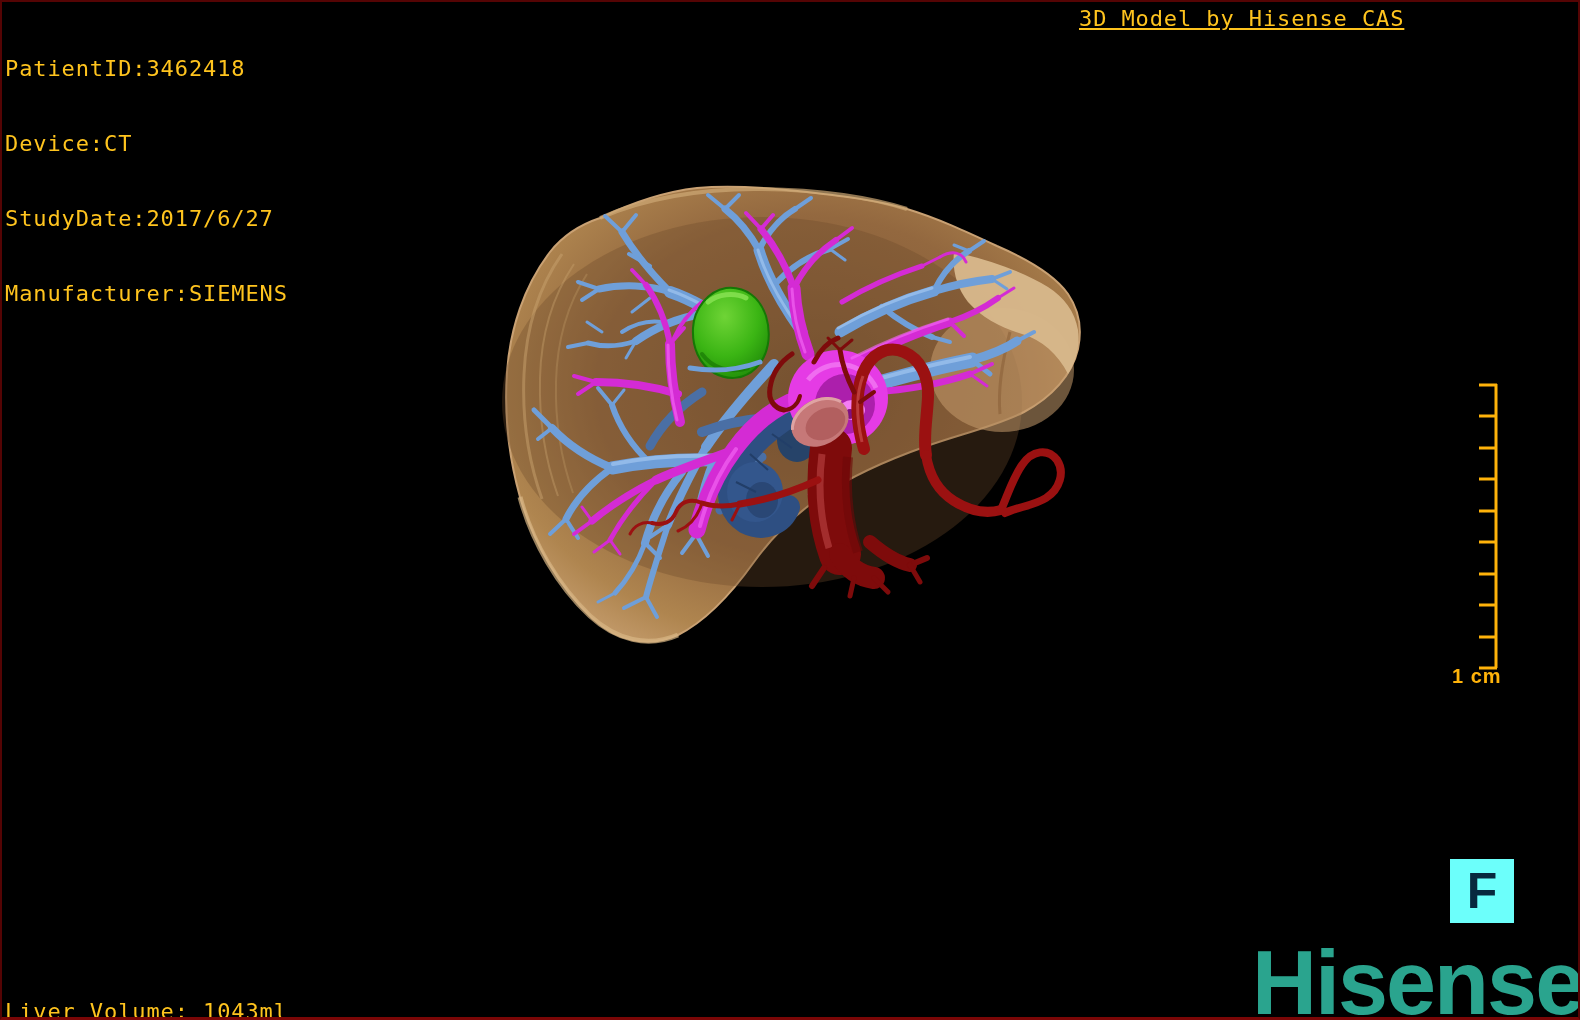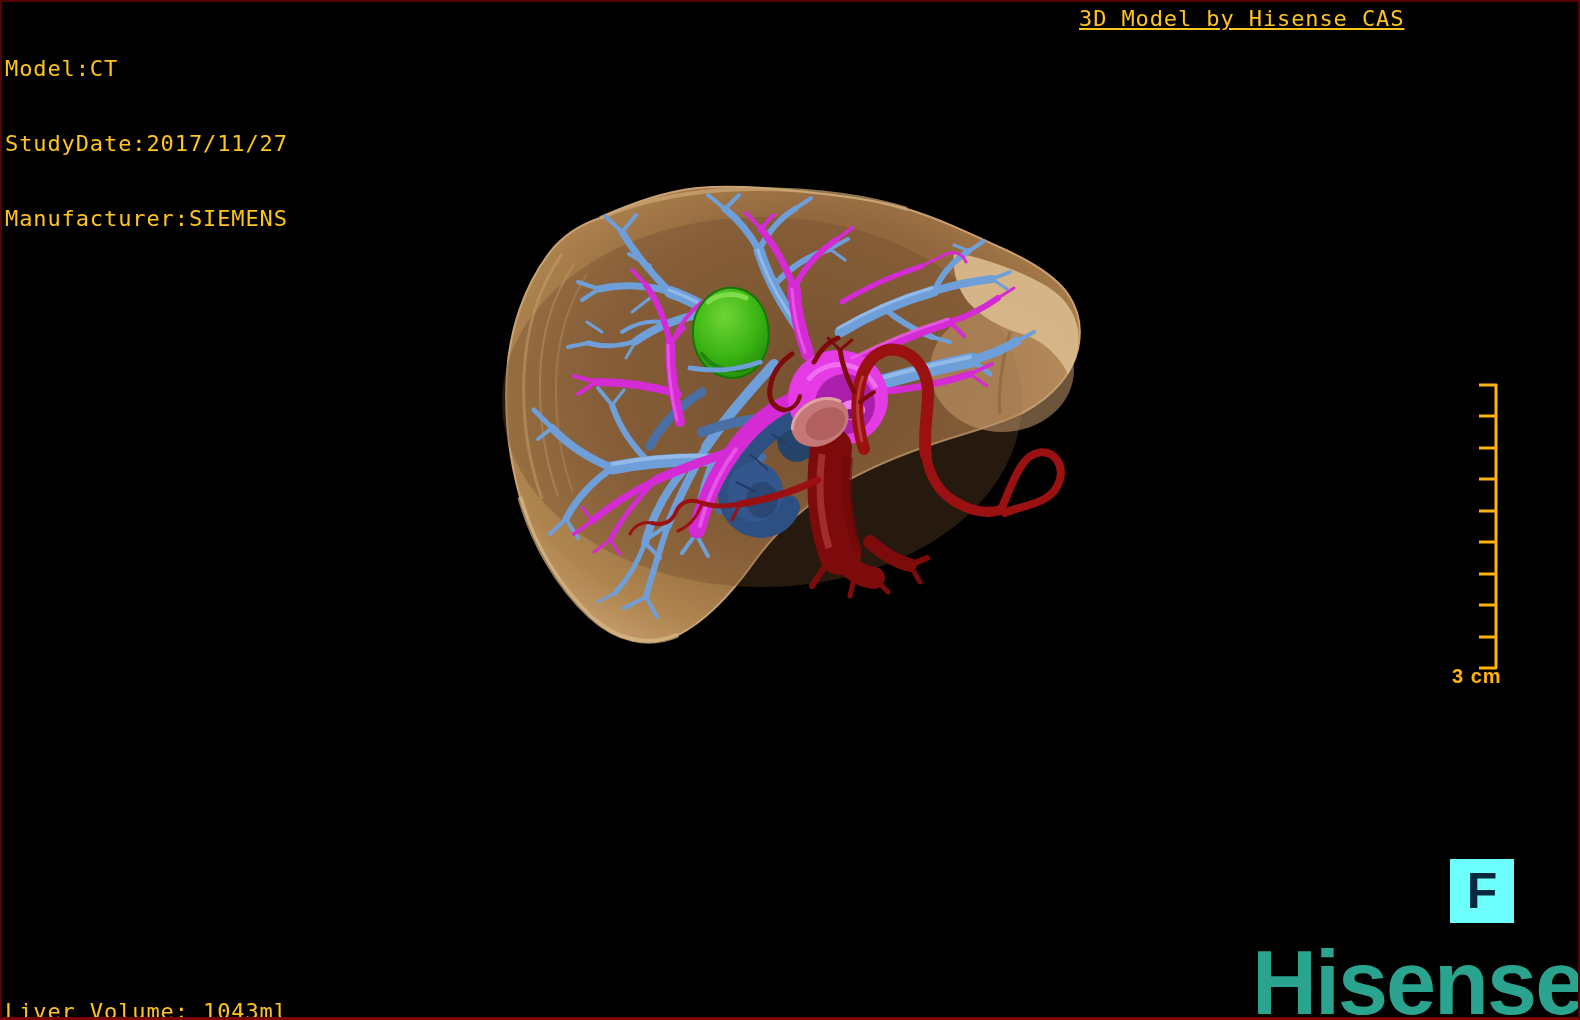--- a/index.html
+++ b/index.html
@@ -289,28 +289,29 @@
       <line x1="1477" y1="509" x2="1495" y2="509"></line>
       <line x1="1477" y1="540" x2="1495" y2="540"></line>
       <line x1="1477" y1="572" x2="1495" y2="572"></line>
       <line x1="1477" y1="603" x2="1495" y2="603"></line>
       <line x1="1477" y1="635" x2="1495" y2="635"></line>
       <line x1="1477" y1="666" x2="1495" y2="666"></line>
     </g>
   </svg>
 
   <div id="hdr-left" class="overlay-text">
-    <div>Model:CT</div>
-    <div>StudyDate:2017/11/27</div>
+    <div>PatientID:3462418</div>
+    <div>Device:CT</div>
+    <div>StudyDate:2017/6/27</div>
     <div>Manufacturer:SIEMENS</div>
   </div>
 
   <div id="hdr-right" class="overlay-text">3D Model by Hisense CAS</div>
 
   <div id="ftr-left" class="overlay-text">Liver Volume: 1043ml</div>
 
-  <div id="ruler-label">3 cm</div>
+  <div id="ruler-label">1 cm</div>
 
   <div id="orient-marker">F</div>
 
   <div id="brand-logo">Hisense</div>
 
 </div>
 
 </body></html>

